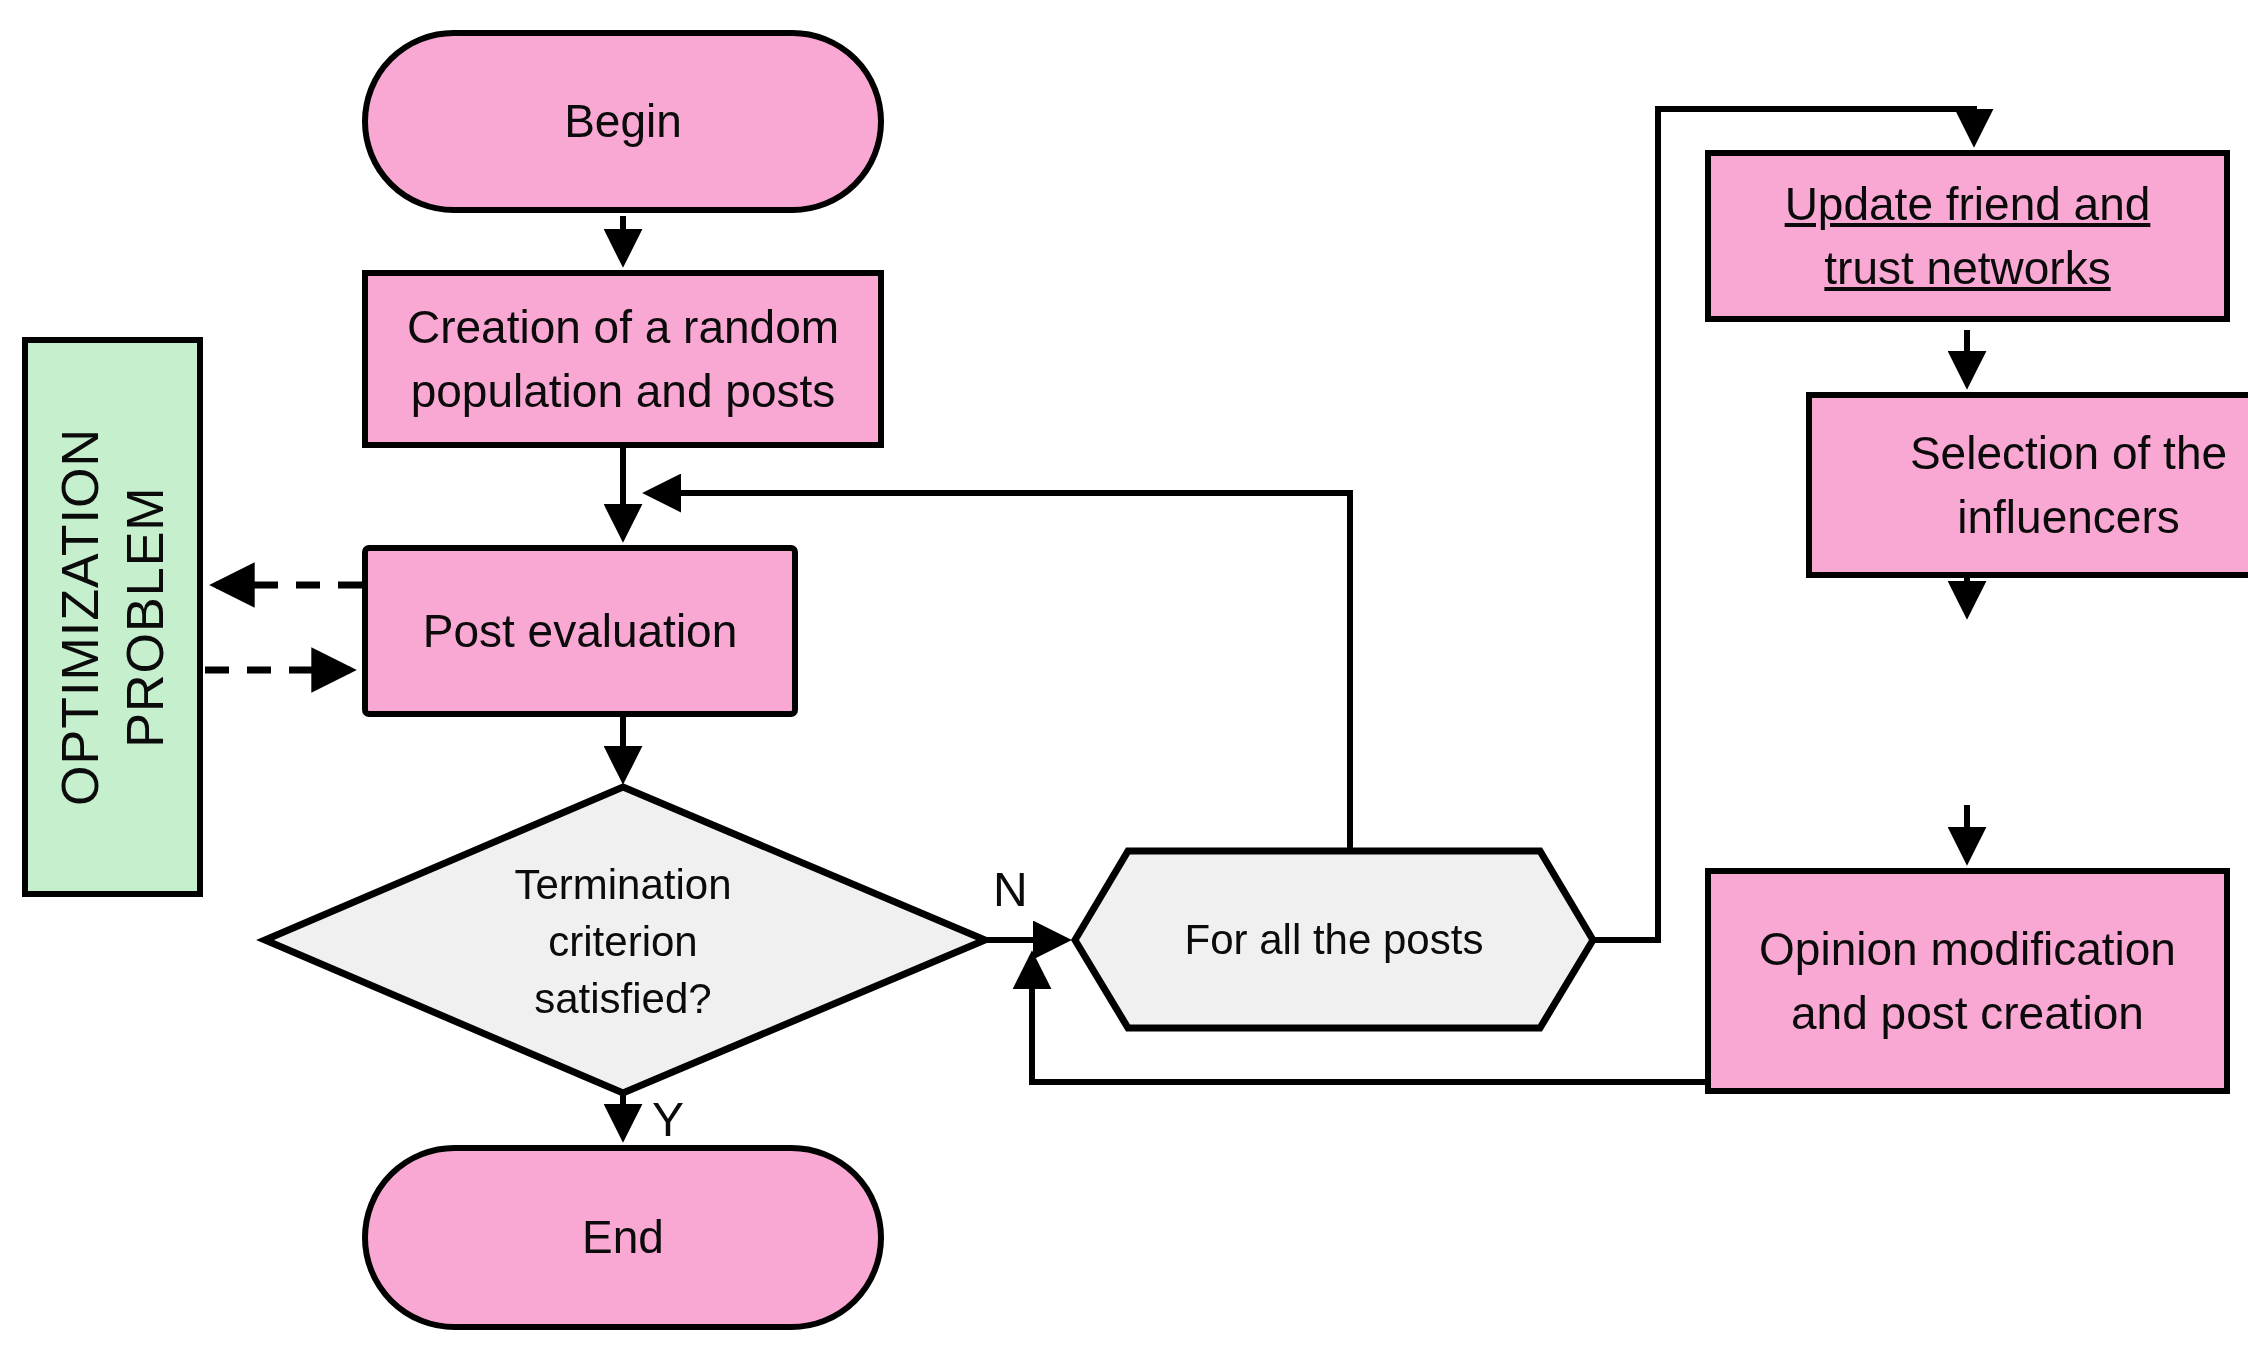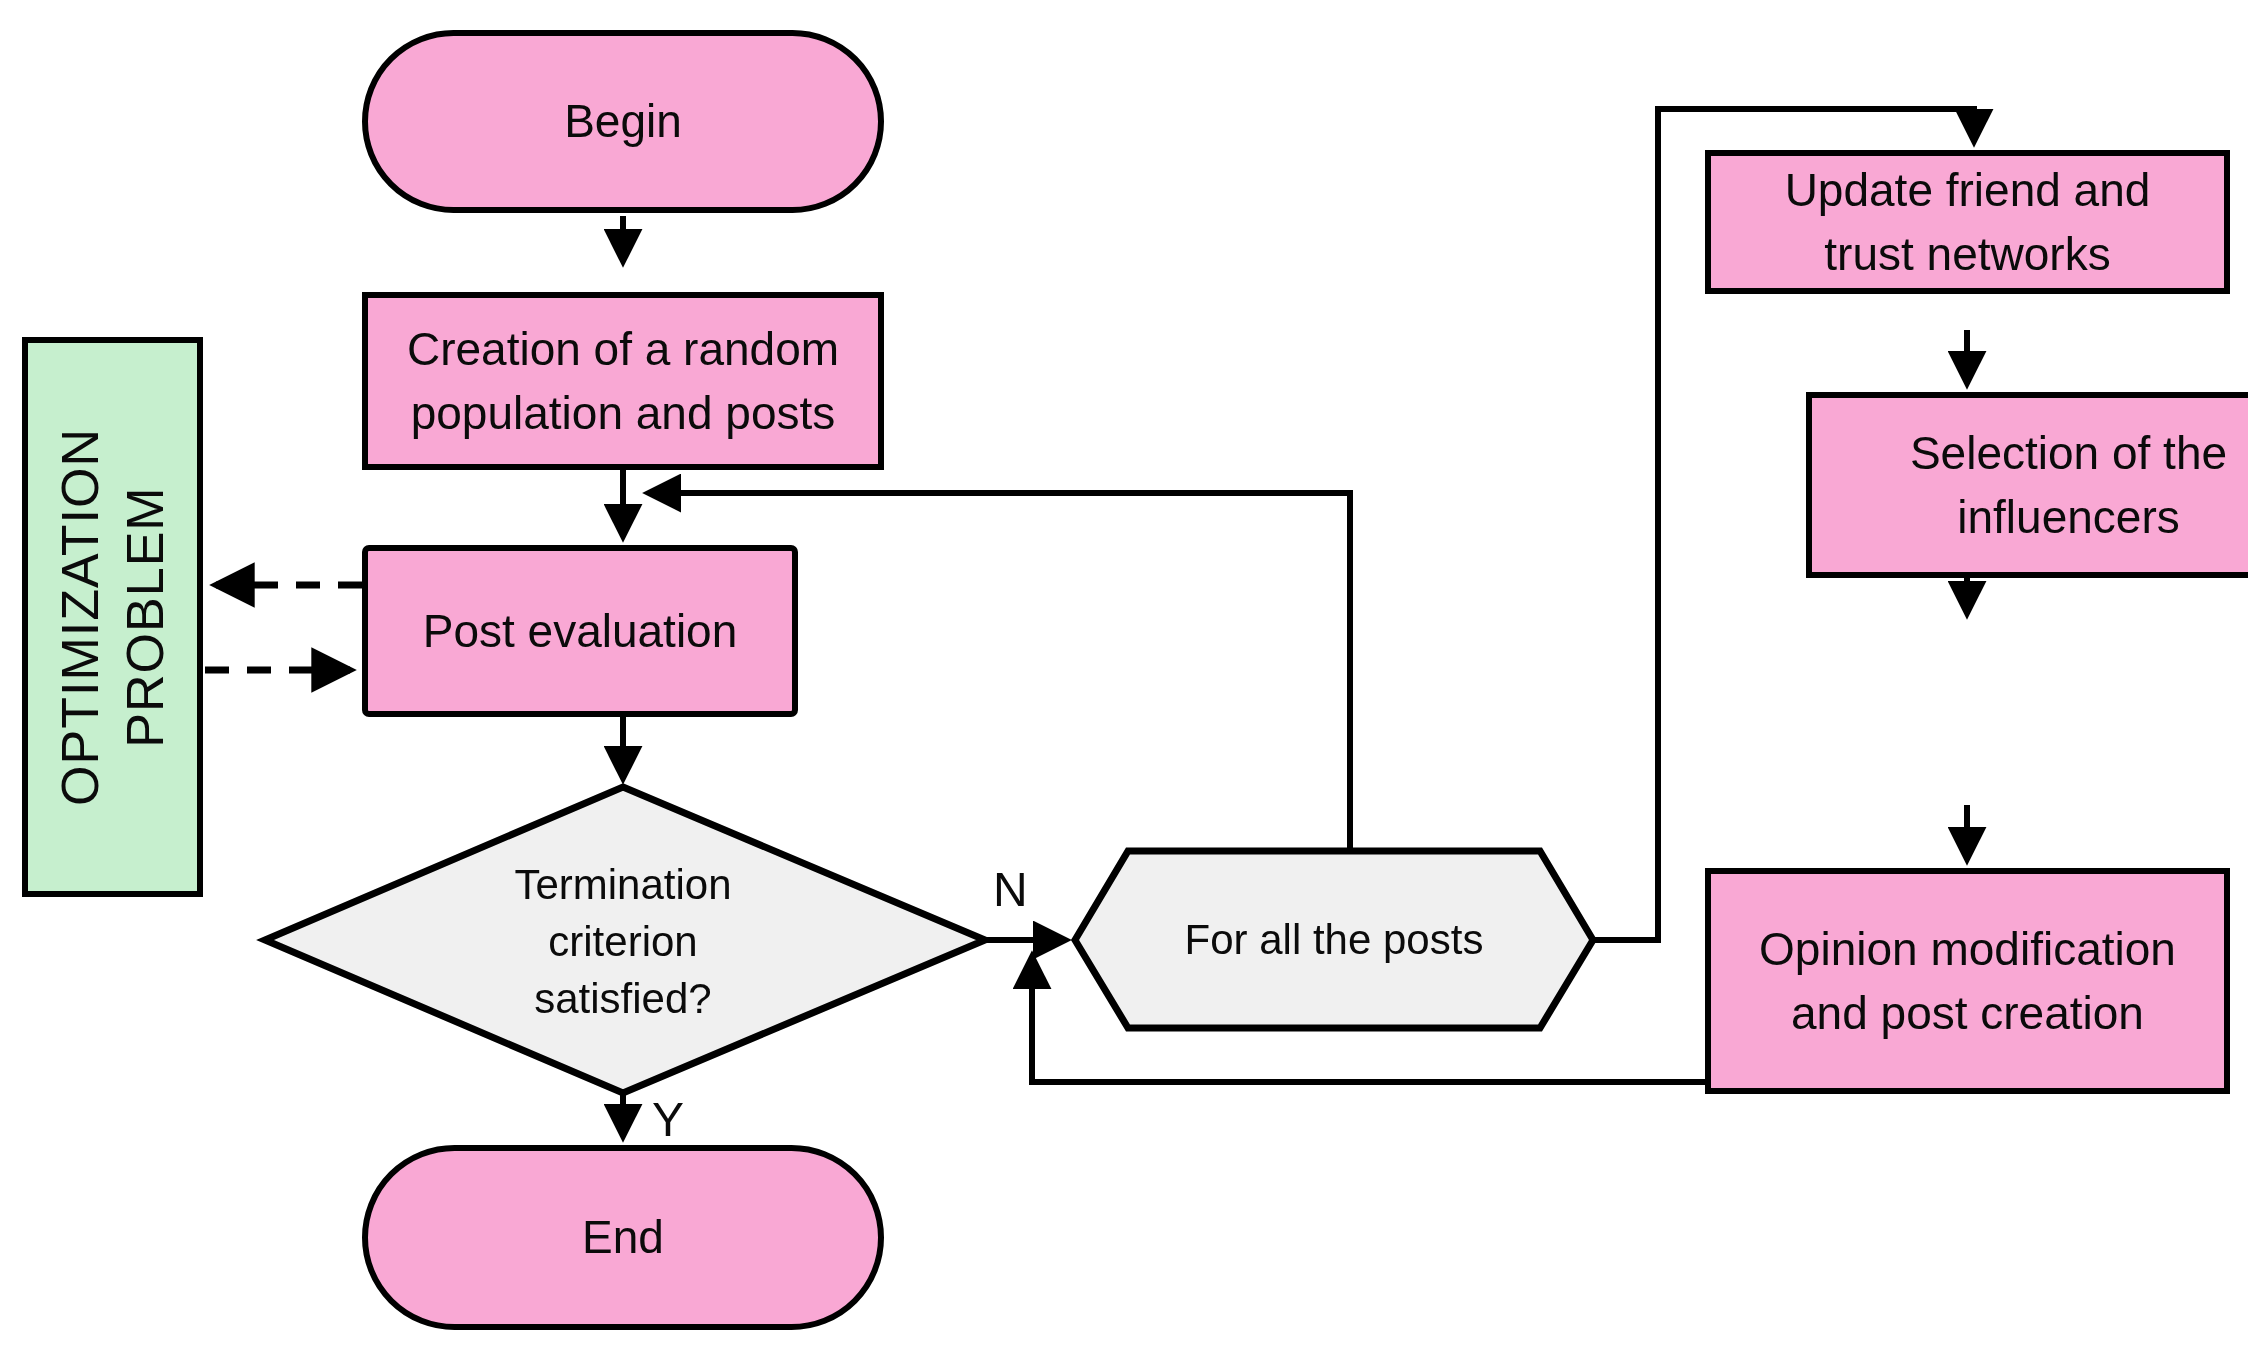--- a/index.html
+++ b/index.html
@@ -44,33 +44,33 @@
     <path d="M1967 578 V614" fill="none" stroke="#000" stroke-width="6" marker-end="url(#ah)"></path>
     <path d="M1967 805 V860" fill="none" stroke="#000" stroke-width="6" marker-end="url(#ah)"></path>
     <path d="M1967 1042 V1082 H1032 V956" fill="none" stroke="#000" stroke-width="6" marker-end="url(#ah)"></path>
 
     <path d="M362 585 H216" fill="none" stroke="#000" stroke-width="7" stroke-dasharray="24 18" marker-end="url(#ah)"></path>
     <path d="M205 670 H350" fill="none" stroke="#000" stroke-width="7" stroke-dasharray="24 18" marker-end="url(#ah)"></path>
   </svg>
 
   <div class="shape term" style="left:362px;top:30px;width:522px;height:183px;">Begin</div>
 
-  <div class="shape" style="left:362px;top:270px;width:522px;height:178px;margin-top:22px;">Creation of a random
+  <div class="shape" style="left:362px;top:270px;width:522px;height:178px;">Creation of a random
 population and posts</div>
 
   <div class="shape" style="left:362px;top:545px;width:436px;height:172px;border-radius:7px;">Post evaluation</div>
 
   <div class="shape side-box" style="left:22px;top:337px;width:181px;height:560px;">
     <div class="vtext">OPTIMIZATION
 PROBLEM</div>
   </div>
 
   <div class="shape term" style="left:362px;top:1145px;width:522px;height:185px;">End</div>
 
-  <div class="shape" style="left:1705px;top:150px;width:525px;height:144px;">Update friend  and
+  <div class="shape" style="left:1705px;top:150px;width:525px;height:172px;text-decoration:underline;">Update friend  and
 trust networks</div>
 
   <div class="shape" style="left:1806px;top:392px;width:525px;height:186px;">Selection of the
 influencers</div>
 
 
   <div class="shape" style="left:1705px;top:868px;width:525px;height:226px;">Opinion modification
 and post creation</div>
 
   <div class="overlay" style="left:440px;top:835px;width:366px;height:215px;">Termination

